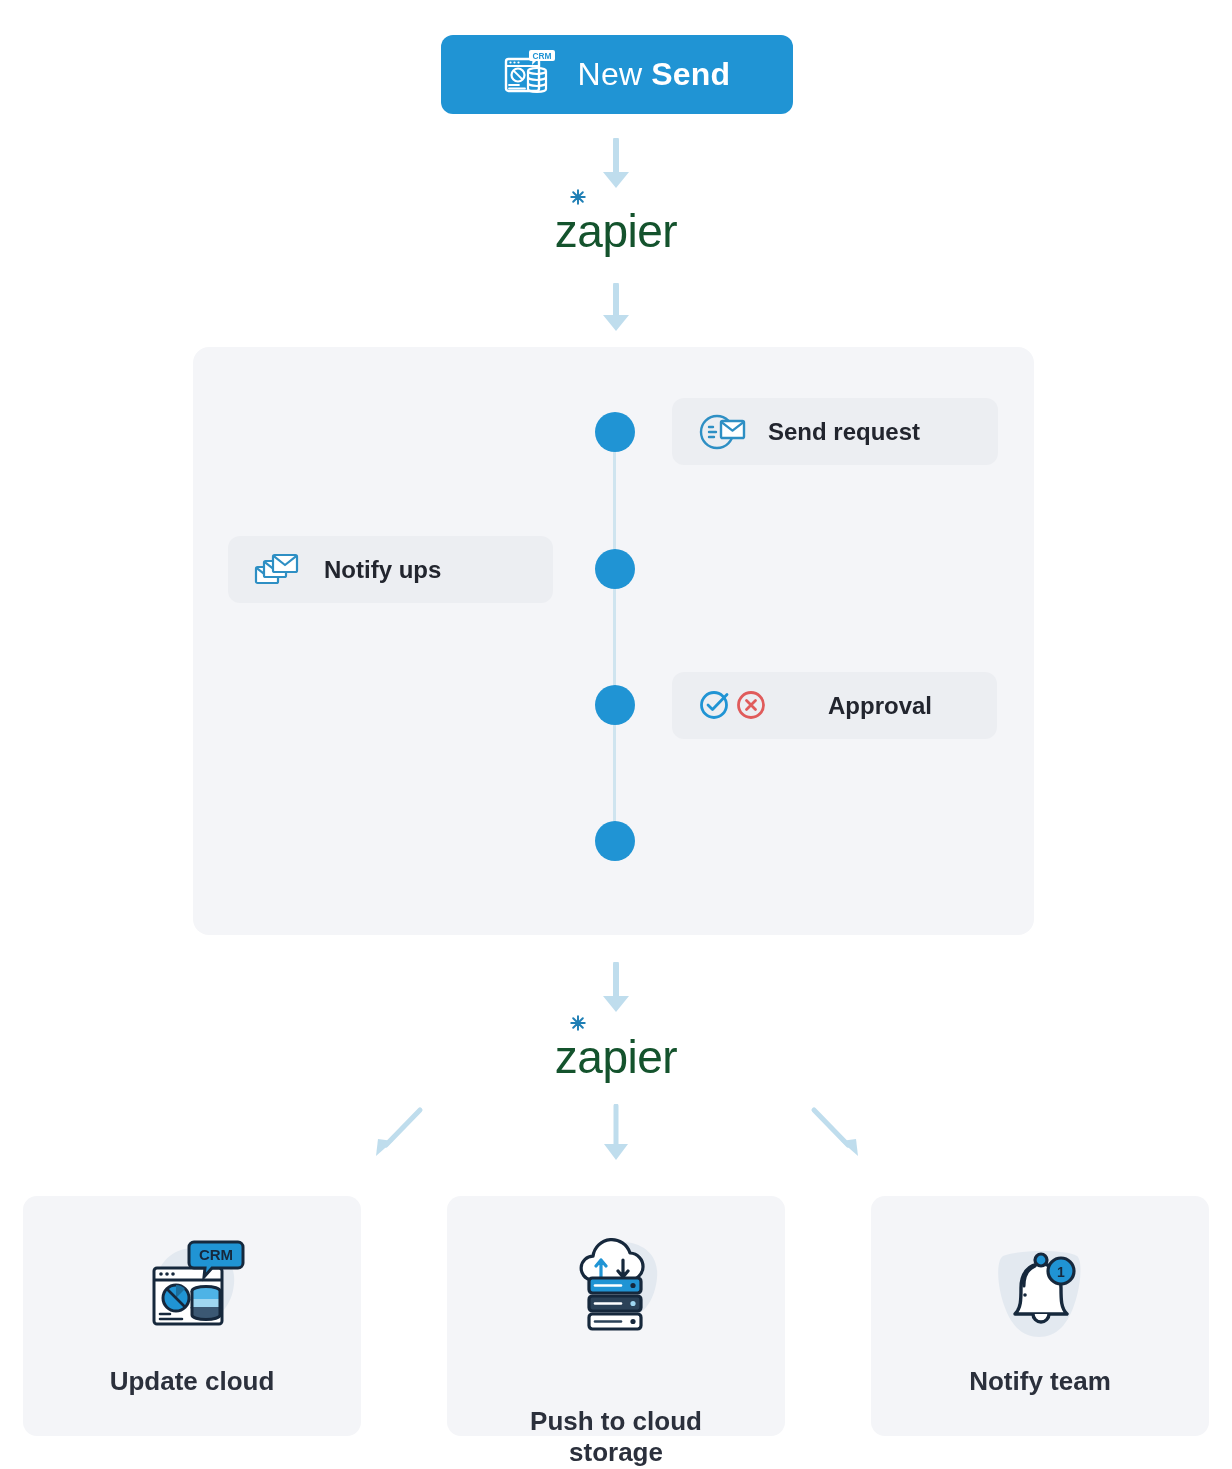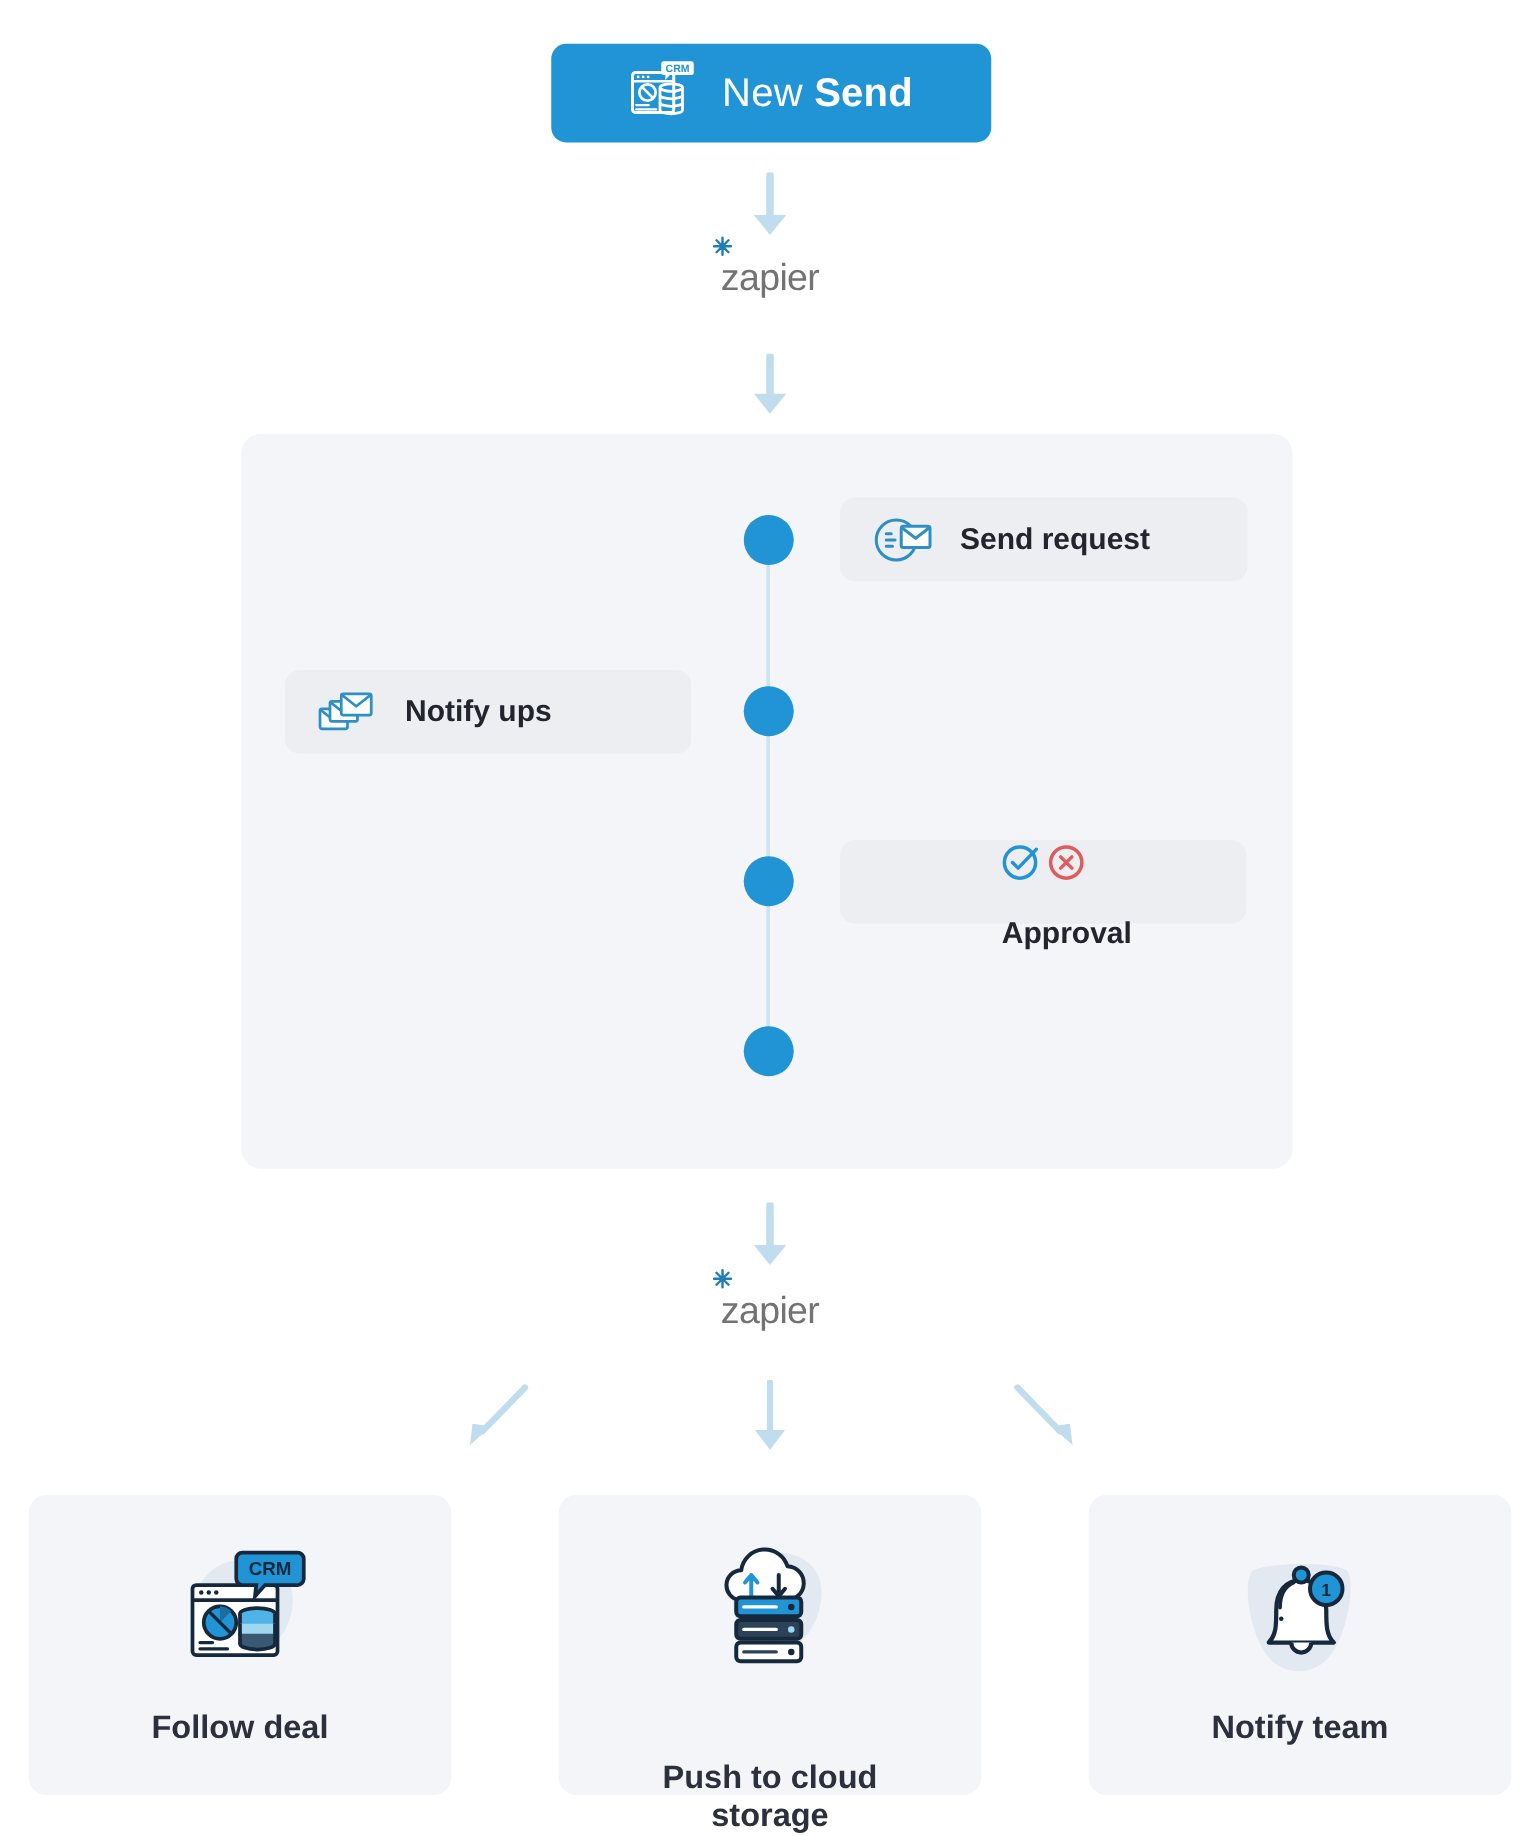--- a/index.html
+++ b/index.html
@@ -47,23 +47,23 @@
   .arrow { position: absolute; }
 
   
   .zapier {
     position: absolute;
     display: flex;
     align-items: flex-start;
     justify-content: center;
   }
   .zapier .word {
-    font-size: 30px;
+    font-size: 46px;
     font-weight: 400;
-    color: #737373;
+    color: #14532d;
     letter-spacing: -0.5px;
     line-height: 1;
     position: relative;
   }
   .zapier .spark {
     position: absolute;
     left: 53px;
     top: -20px;
     width: 18px;
     height: 18px;
@@ -118,21 +118,21 @@
   .chip .chip-label {
     font-size: 24px;
     font-weight: 700;
     color: #22252e;
     white-space: nowrap;
   }
   .chip .icons { display: flex; align-items: center; gap: 2px; }
 
   .chip.send     { left: 672px; top: 398px; width: 326px; }
   .chip.follow   { left: 228px; top: 536px; width: 325px; }
-  .chip.approval { left: 672px; top: 672px; width: 325px; justify-content: flex-start; flex-direction: column; }
+  .chip.approval { left: 672px; top: 672px; width: 325px; justify-content: flex-start; }
   .chip.approval .chip-label { margin-left: 38px; }
   .chip.complete { left: 228px; top: 807px; width: 325px; }
 
   
   .out-card {
     position: absolute;
     top: 1196px;
     width: 338px;
     height: 240px;
     background: #f4f5f8;
@@ -318,21 +318,21 @@
         <path d="M35 53l18 18" stroke="#16283c" stroke-width="2.6"></path>
         <path d="M28 78h10M28 83h22" stroke="#16283c" stroke-width="2.6" stroke-linecap="round"></path>
         <ellipse cx="74" cy="55" rx="14" ry="4.6" fill="#4eb3e6" stroke="#16283c" stroke-width="3"></ellipse>
         <path d="M60 55v8c0 2.5 6.3 4.6 14 4.6s14-2.1 14-4.6v-8" fill="#4eb3e6" stroke="#16283c" stroke-width="3"></path>
         <path d="M60 63v8c0 2.5 6.3 4.6 14 4.6s14-2.1 14-4.6v-8" fill="#9fd6f0" stroke="#16283c" stroke-width="3"></path>
         <path d="M60 71v8c0 2.5 6.3 4.6 14 4.6s14-2.1 14-4.6v-8" fill="#3b5873" stroke="#16283c" stroke-width="3"></path>
         <path d="M62 6h44a5 5 0 015 5v16a5 5 0 01-5 5H80l-8 9 1-9h-11a5 5 0 01-5-5V11a5 5 0 015-5z" fill="#2094d4" stroke="#16283c" stroke-width="3"></path>
         <text x="84" y="24" font-family="Liberation Sans, sans-serif" font-size="15" font-weight="700" fill="#16283c" text-anchor="middle">CRM</text>
       </svg>
     </span>
-    <span class="out-label">Follow deal</span>
+    <span class="out-label">Update cloud</span>
   </div>
 
   <div class="out-card c2">
     <span class="glyph-wrap">
       <svg width="118" height="106" viewBox="0 0 118 106" fill="none">
         <path d="M30 40c2-22 20-34 38-32 22 2 34 16 32 36-2 22-14 40-34 42-20 2-40-18-36-46z" fill="#e3e9f0"></path>
         <path d="M34 46a12 12 0 012-23.8A19 19 0 0173 19a13 13 0 01-1 27H34z" fill="#ffffff" stroke="#16283c" stroke-width="3.2" stroke-linejoin="round"></path>
         <path d="M44 43V26m0 0l-5 6m5-6l5 6" stroke="#2094d4" stroke-width="3.2" stroke-linecap="round" stroke-linejoin="round"></path>
         <path d="M66 26v17m0 0l-5-6m5 6l5-6" stroke="#16283c" stroke-width="3.2" stroke-linecap="round" stroke-linejoin="round"></path>
         <rect x="32" y="44" width="52" height="15" rx="3.4" fill="#2094d4" stroke="#16283c" stroke-width="3.2"></rect>

